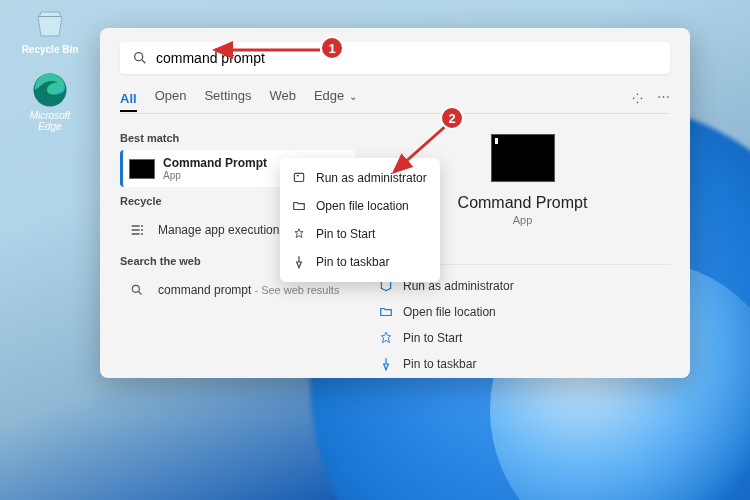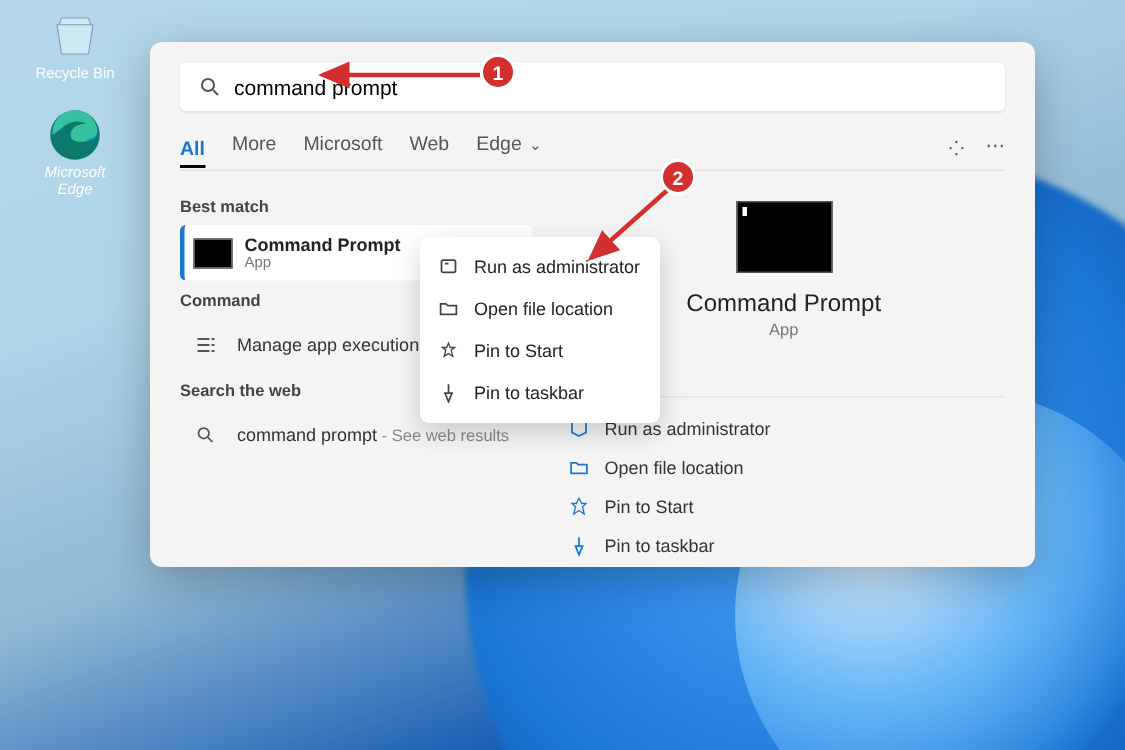--- a/index.html
+++ b/index.html
@@ -15,21 +15,21 @@
     background: radial-gradient(circle at 40% 40%, #4aa3ff 0%, #1976d2 50%, #0d47a1 80%);
     filter: blur(2px);
   }
   .bloom2 {
     position: absolute; right: -40px; bottom: -60px; width: 300px; height: 300px;
     border-radius: 50%; background: radial-gradient(circle at 30% 30%, #e3f2fd 0%, #64b5f6 40%, transparent 70%);
   }
 
   .desktop-icon { position: absolute; width: 60px; text-align: center; color: #fff; font-size: 10px; }
   .desktop-icon .icon-img { width: 36px; height: 36px; margin: 0 auto 2px; }
-  .recycle-bin { left: 20px; top: 6px; }
+  .recycle-bin { left: 20px; top: 6px; font-weight: bold; }
   .edge-icon { left: 20px; top: 72px; font-style: italic; }
   .recycle-svg { fill: #e0f0f5; }
   .edge-svg { width: 36px; height: 36px; }
 
   .search-panel {
     position: absolute; left: 100px; top: 28px; width: 590px; height: 350px;
     background: #f4f4f4; border-radius: 8px; box-shadow: 0 8px 30px rgba(0,0,0,0.25);
     padding: 14px 20px 0 20px;
   }
 
@@ -118,22 +118,22 @@
   <div class="search-box">
     <svg class="mag" viewBox="0 0 24 24">
         <circle cx="10" cy="10" r="6" fill="none" stroke="currentColor" stroke-width="2"></circle>
         <line x1="15" y1="15" x2="20" y2="20" stroke="currentColor" stroke-width="2"></line>
       </svg>
     <input type="text" value="command prompt" style="">
   </div>
 
   <div class="tabs">
     <div class="tab active">All</div>
-    <div class="tab">More</div>
-    <div class="tab">Microsoft</div>
+    <div class="tab">Open</div>
+    <div class="tab">Settings</div>
     <div class="tab">Web</div>
     <div class="tab"><span>Edge</span><span class="chev"> ⌄</span></div>
     <div class="tabs-right">
       <span>⁘</span>
       <span>⋯</span>
     </div>
   </div>
 
   <div class="columns">
     <div class="left-col">
@@ -141,21 +141,21 @@
       <div class="result-item selected">
         <div class="ricon">
             <div class="cmd-thumb"></div>
           </div>
         <div>
           <div class="title">Command Prompt</div>
           <div class="sub">App</div>
         </div>
       </div>
 
-      <div class="section-label">Command</div>
+      <div class="section-label">Recycle</div>
       <div class="result-item sub-only">
         <div class="ricon">
           <svg viewBox="0 0 24 24" width="16" height="16">
               <path d="M4 6h12M4 12h12M4 18h12M18 6l3 0M18 12l3 0M18 18l3 0" stroke="#555" stroke-width="2" fill="none"></path>
             </svg>
         </div>
         <div class="txt">Manage app execution aliases</div>
       </div>
 
       <div class="section-label">Search the web</div>

